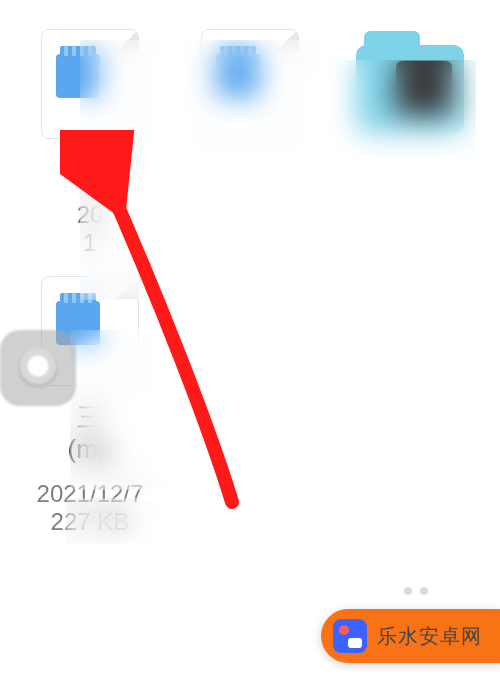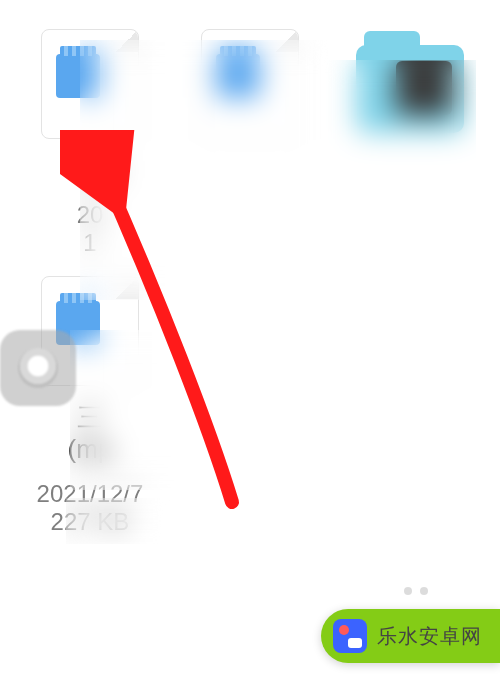--- a/index.html
+++ b/index.html
@@ -20,21 +20,21 @@
   .meta2{font-size:24px;color:#7f7f7f;text-align:center;min-height:28px}
   
   .blur{position:absolute;background:rgba(230,230,230,.0);backdrop-filter:blur(14px);-webkit-backdrop-filter:blur(14px)}
   .b1{left:80px;top:40px;width:250px;height:260px}
   .b2{left:326px;top:60px;width:150px;height:170px}
   .b3{left:70px;top:330px;width:150px;height:160px}
   .b4{left:66px;top:498px;width:120px;height:46px}
   
   .arrow{position:absolute;left:60px;top:130px;width:200px;height:400px;pointer-events:none}
   
-  .wm{position:absolute;right:0;bottom:14px;height:54px;background:#84cc16;border-radius:27px 0 0 27px;box-shadow:0 2px 10px rgba(0,0,0,.18);display:flex;align-items:center;padding:0 18px 0 12px;gap:10px}
+  .wm{position:absolute;right:0;bottom:14px;height:54px;background:#f97316;border-radius:27px 0 0 27px;box-shadow:0 2px 10px rgba(0,0,0,.18);display:flex;align-items:center;padding:0 18px 0 12px;gap:10px}
   .wm .logo{width:34px;height:34px;border-radius:8px;background:#3b63ff;position:relative}
   .wm .logo::before{content:"";position:absolute;left:6px;top:6px;width:10px;height:10px;border-radius:50%;background:#ff5a5a}
   .wm .logo::after{content:"";position:absolute;right:5px;bottom:5px;width:14px;height:10px;border-radius:3px;background:#fff}
   .wm .txt{font-size:20px;color:#444;font-weight:500;letter-spacing:1px}
   
   .atouch{position:absolute;left:0;top:330px;width:76px;height:76px;border-radius:20px;background:rgba(170,170,170,.55);display:flex;align-items:center;justify-content:center;filter:blur(1px)}
   .atouch .dot{width:40px;height:40px;border-radius:50%;background:radial-gradient(circle at 50% 45%,#fff 0 34%,#d9d9d9 36% 60%,#bfbfbf 62% 100%)}
   
   .pgdots{position:absolute;right:60px;bottom:80px;width:36px;height:10px;display:flex;gap:8px;opacity:.25}
   .pgdots i{width:8px;height:8px;border-radius:50%;background:#777;display:block}

